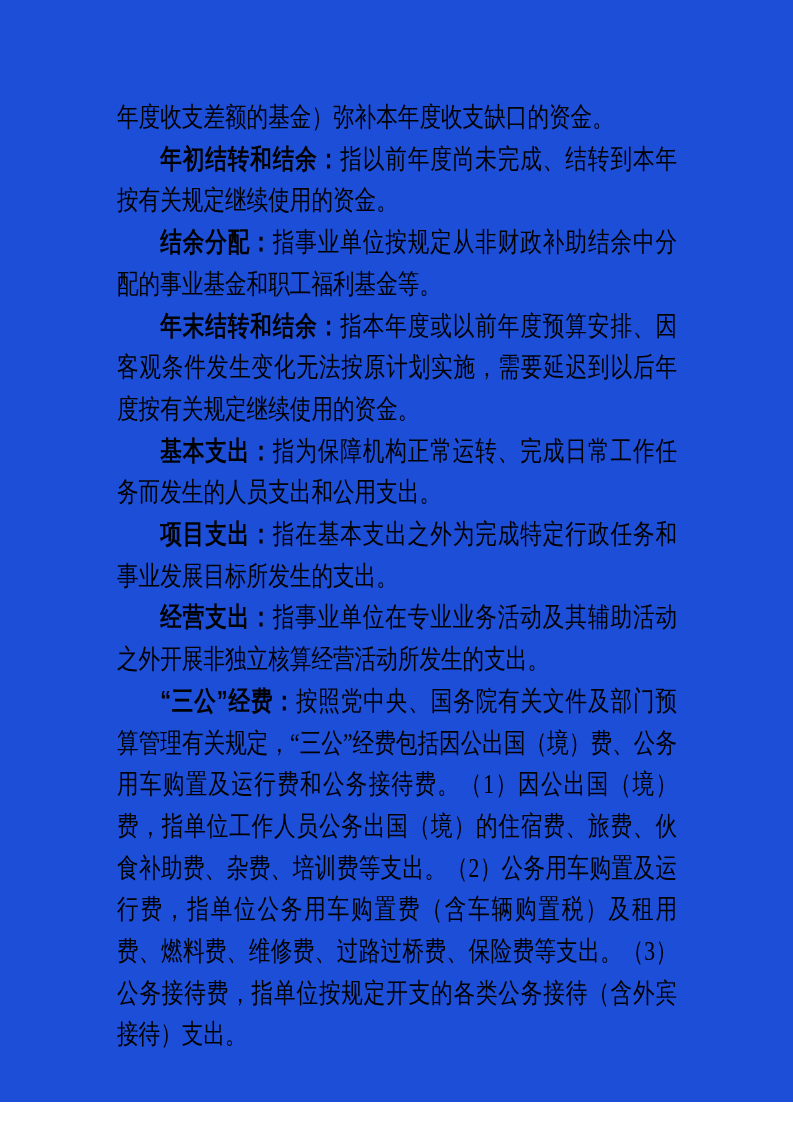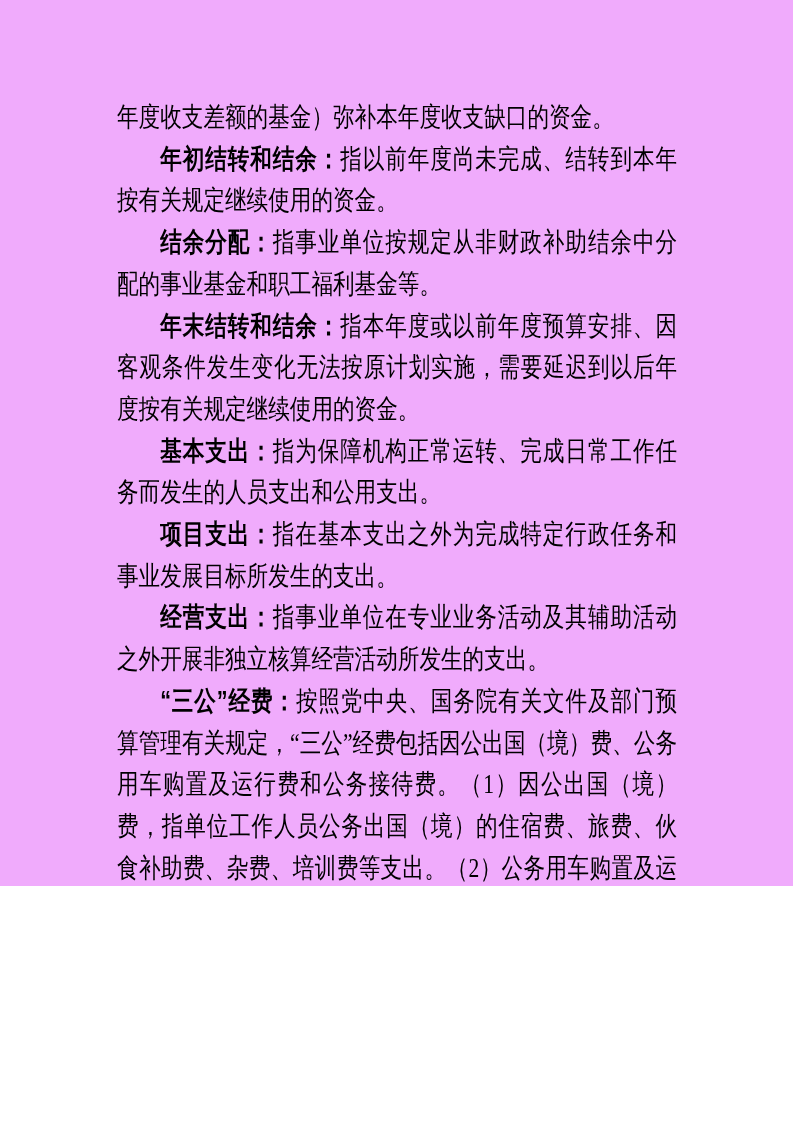--- a/index.html
+++ b/index.html
@@ -3,22 +3,22 @@
 <meta charset="utf-8">
 <style>
   html, body {
     margin: 0;
     padding: 0;
     background: #ffffff;
   }
   .page {
     position: relative;
     width: 793px;
-    height: 886px;
-    background: #f0abfc;
+    height: 1102px;
+    background: #1d4ed8;
     overflow: hidden;
     font-family: "Liberation Serif", "DejaVu Serif", serif;
     color: #000000;
   }
   .text-block {
     position: absolute;
     left: 117px;
     top: 97px;
     width: 700px;               
     transform: scaleX(0.8);     

